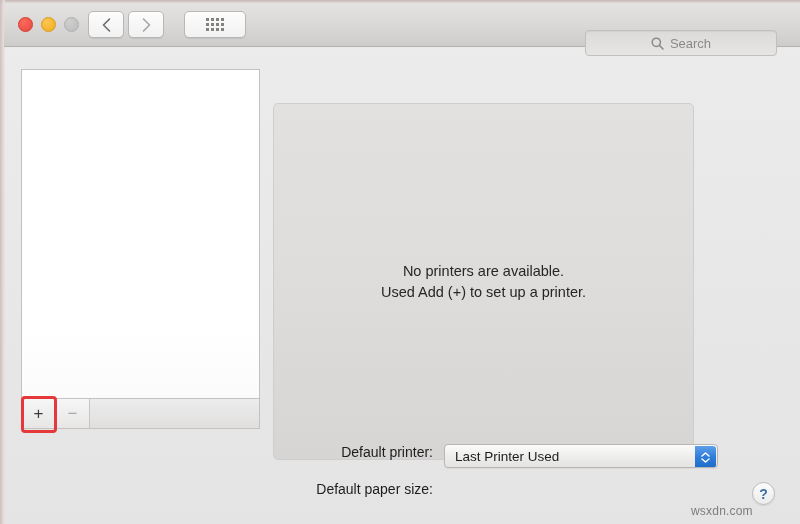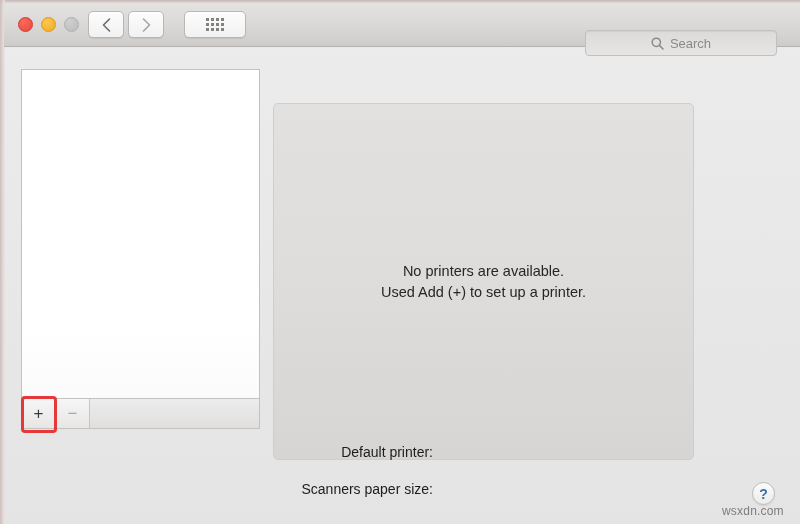--- a/index.html
+++ b/index.html
@@ -284,21 +284,21 @@
   .helpbtn span {
     font-size: 14px;
     font-weight: bold;
     color: #3c6fa8;
     line-height: 1;
   }
 
   
   .watermark {
     position: absolute;
-    left: 722px; top: 504px;
+    left: 691px; top: 504px;
     font-size: 12px;
     color: #7e7d7c;
     letter-spacing: .2px;
   }
 </style>
 </head>
 <body>
 
 <div class="window">
 
@@ -369,24 +369,35 @@
 
   <div class="contentpanel">
     <div class="emptymsg">
       <div>No printers are available.</div>
       <div>Used Add (+) to set up a printer.</div>
     </div>
   </div>
 
   <div class="formrow r1">
     <span class="flabel">Default printer:</span>
+    <div class="popup">
+      <span class="pval">Last Printer Used</span>
+      <span class="stepper">
+        <svg width="9" height="5" viewBox="0 0 9 5">
+          <path d="M1 4 L4.5 1 L8 4" fill="none" stroke="#ffffff" stroke-width="1.5" stroke-linecap="round" stroke-linejoin="round"></path>
+        </svg>
+        <svg width="9" height="5" viewBox="0 0 9 5">
+          <path d="M1 1 L4.5 4 L8 1" fill="none" stroke="#ffffff" stroke-width="1.5" stroke-linecap="round" stroke-linejoin="round"></path>
+        </svg>
+      </span>
+    </div>
   </div>
 
   <div class="formrow r2">
-    <span class="flabel">Scanners paper size:</span>
+    <span class="flabel">Default paper size:</span>
   </div>
 
   <div class="helpbtn">
     <span>?</span>
   </div>
 
   <div class="watermark">wsxdn.com</div>
 
 </div>
 

